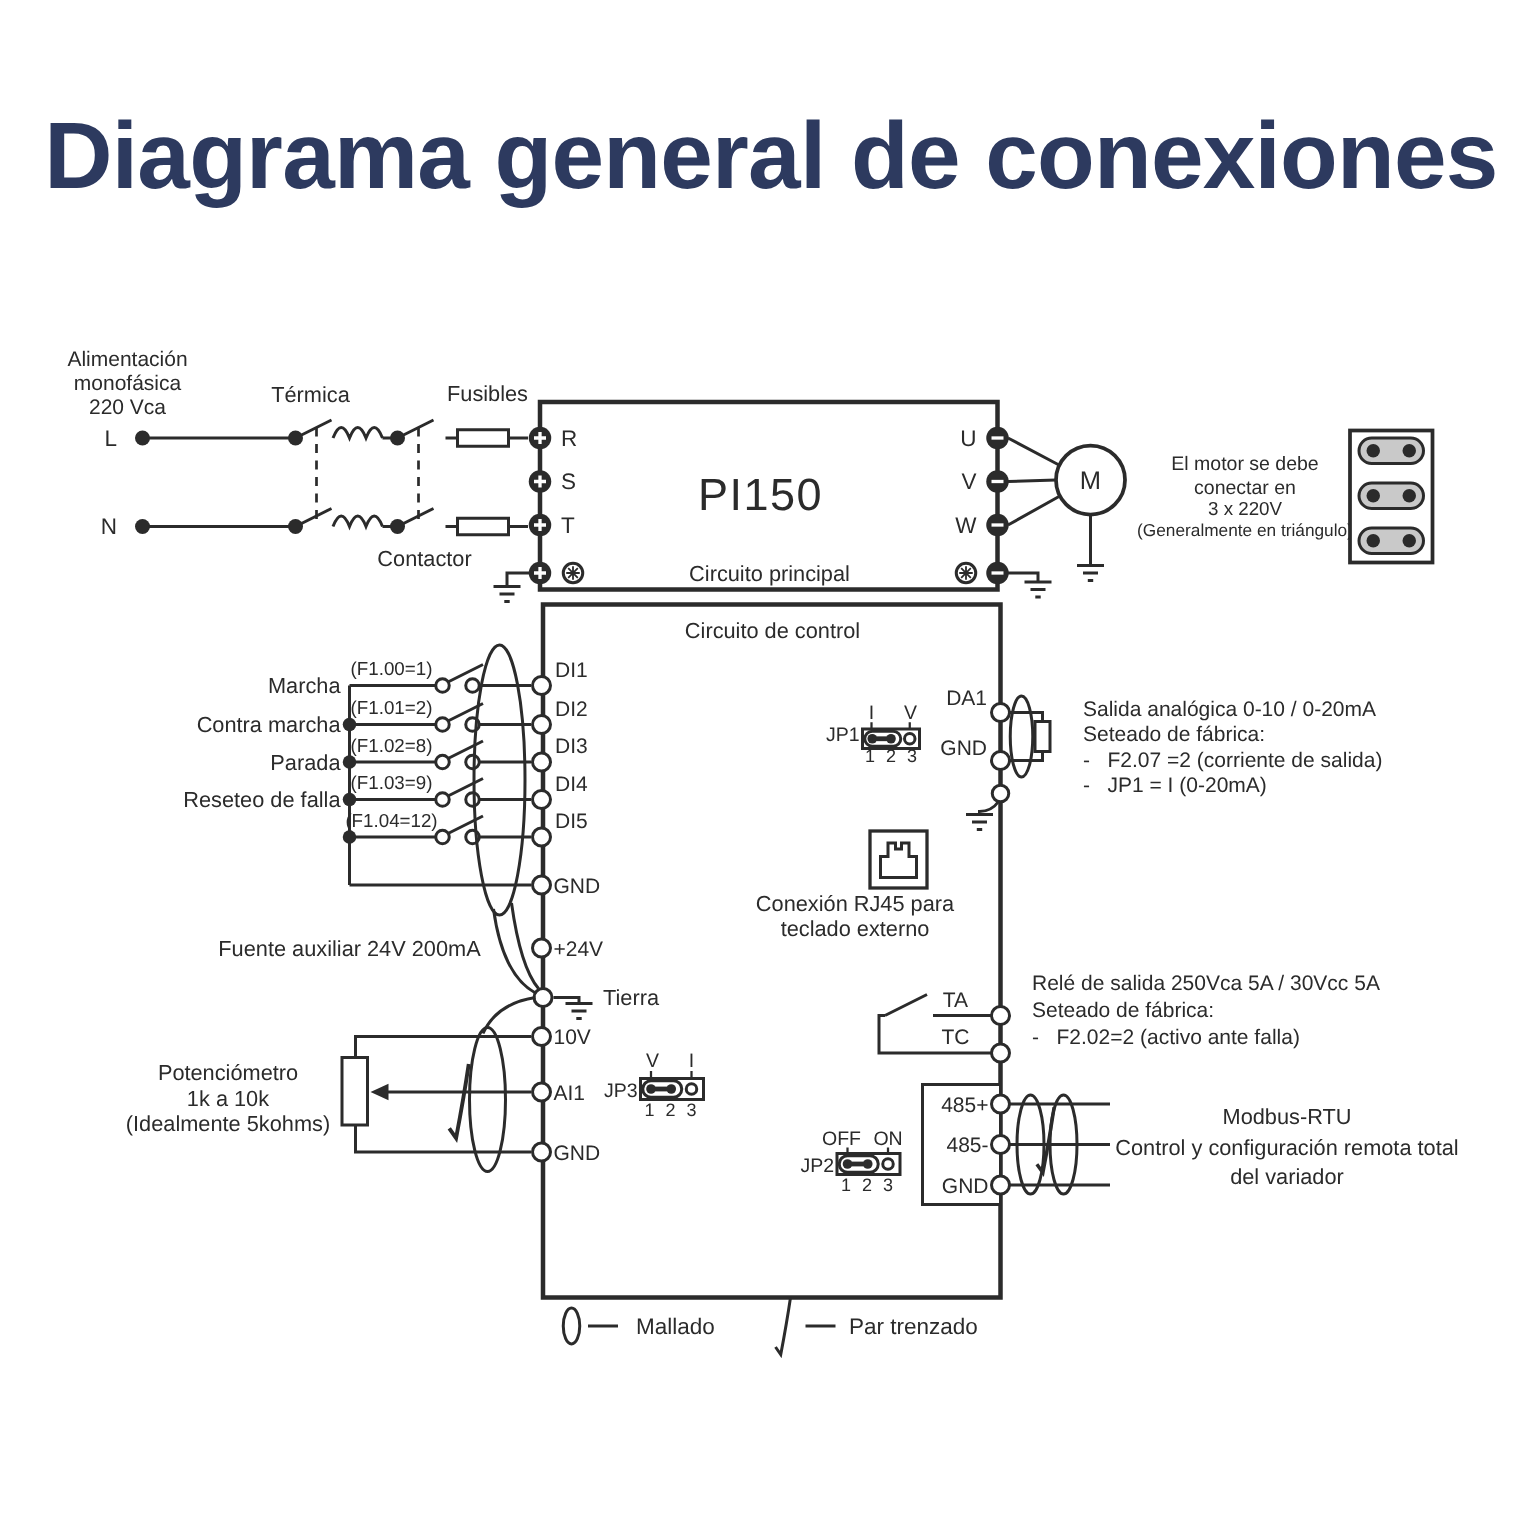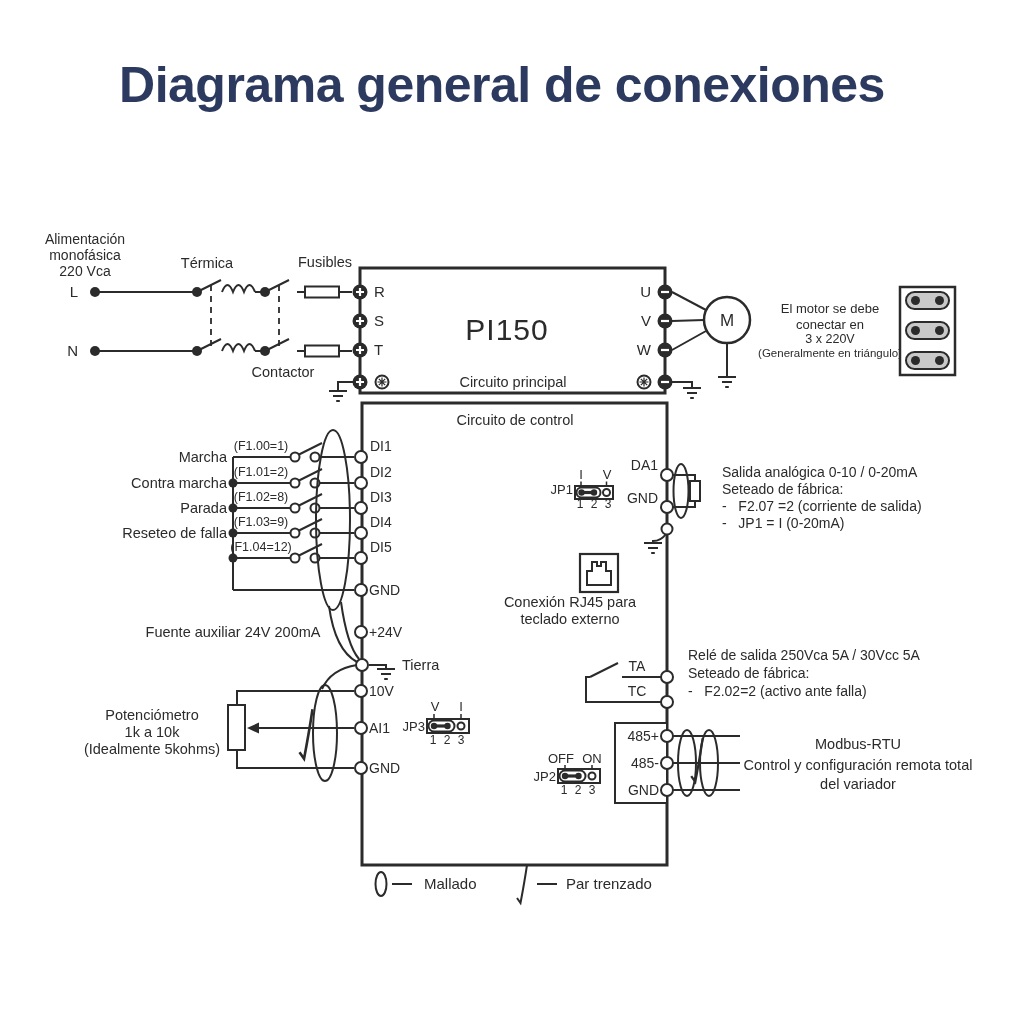--- a/index.html
+++ b/index.html
@@ -1,19 +1,19 @@
 <!DOCTYPE html>
 <html style="--title_ink: #2d3a5f; --ink: #2b2b2b; --bar_fill: #c9c9c9;"><head>
 <meta charset="utf-8">
 <style>
   html,body{margin:0;padding:0;background:#ffffff;width:1024px;height:1024px;overflow:hidden;}
   body{font-family:"Liberation Sans",sans-serif;}
   h1{
-    position:absolute;top:58px;left:0;width:1004px;margin:0;
-    text-align:center;font-size:50px;line-height:1.1;font-weight:700;
+    position:absolute;top:58px;left:0;width:1004px;margin:12px;
+    text-align:center;font-size:63px;line-height:1.1;font-weight:700;
     letter-spacing:-0.5px;color:var(--title_ink,#2d3a5f);
     font-family:"Liberation Sans",sans-serif;
   }
   svg{position:absolute;top:0;left:0;display:block;}
   svg text{font-family:"Liberation Sans",sans-serif;fill:var(--ink,#2b2b2b);}
   .wire{stroke:var(--ink,#2b2b2b);stroke-width:2;fill:none;}
   .thin{stroke-width:1.5;}
   .box{fill:#ffffff;stroke:var(--ink,#2b2b2b);stroke-width:3;}
   .box2{fill:#ffffff;stroke:var(--ink,#2b2b2b);stroke-width:2;}
   .dot{fill:var(--ink,#2b2b2b);}

